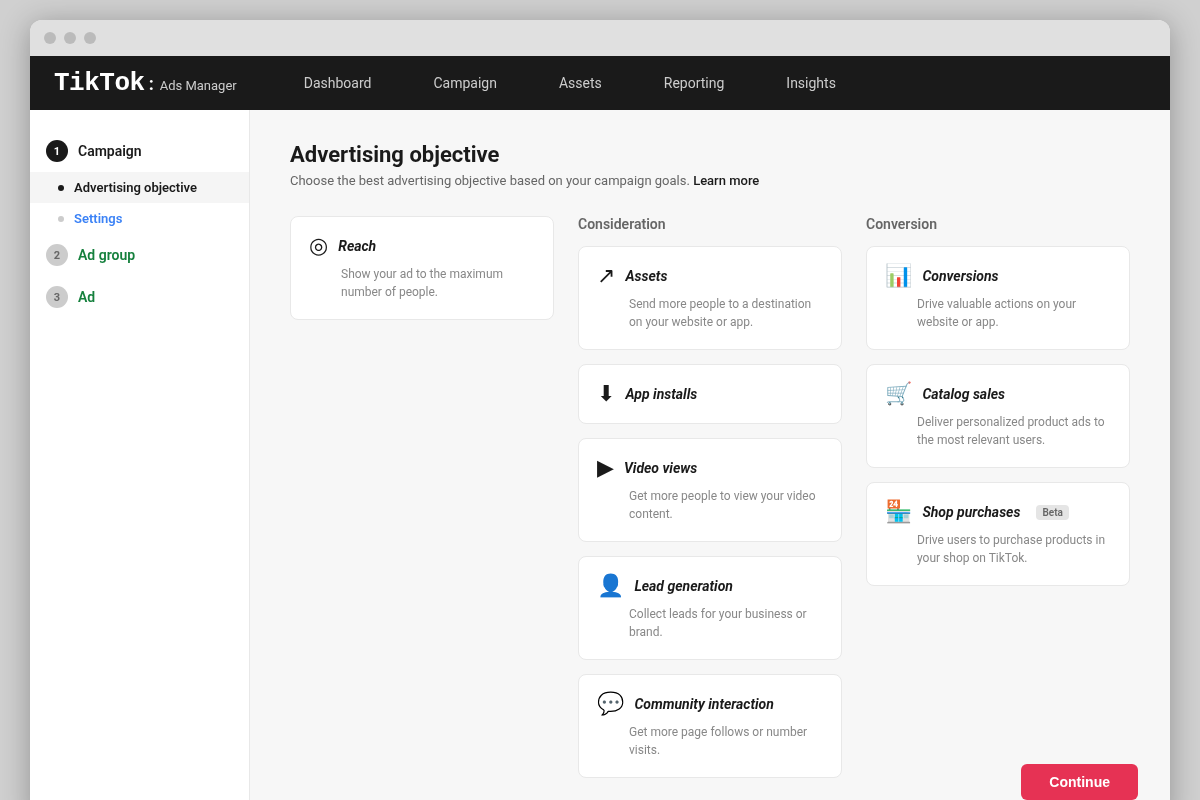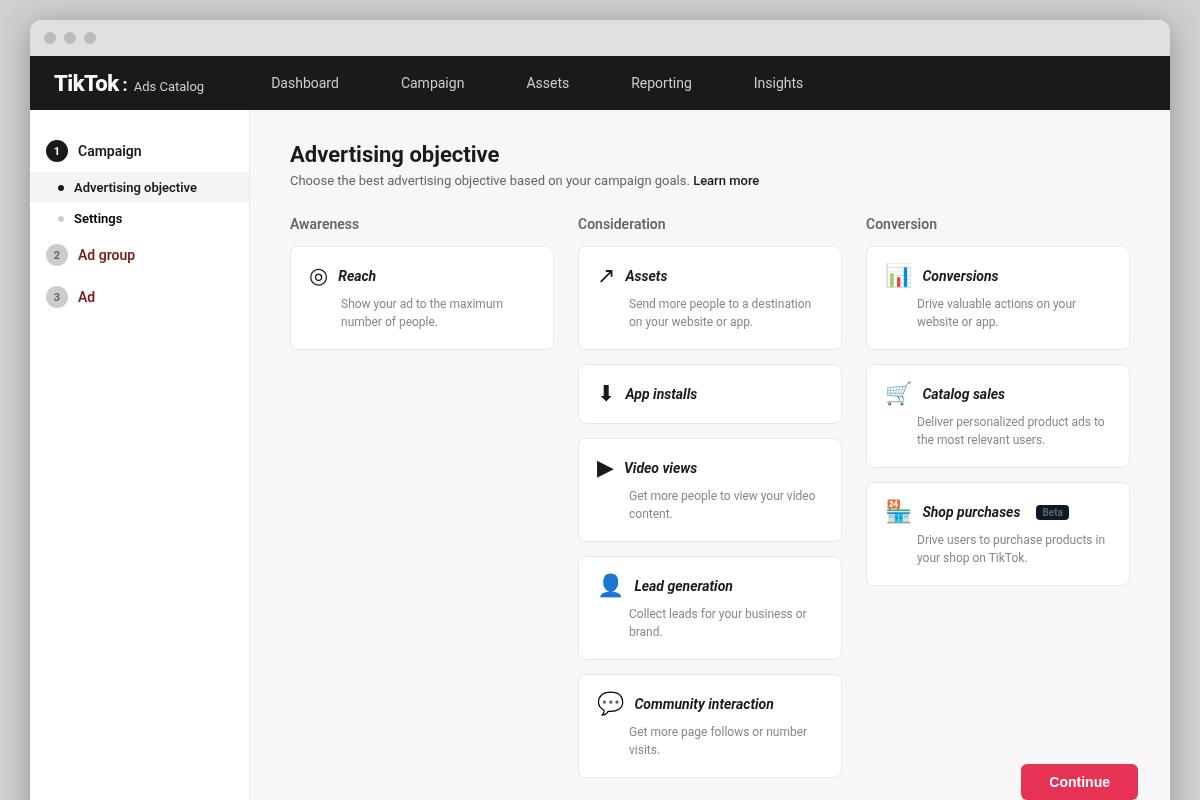--- a/index.html
+++ b/index.html
@@ -52,23 +52,24 @@
       flex-shrink: 0;
     }
     .nav-brand {
       display: flex;
       align-items: baseline;
       gap: 4px;
       margin-right: 20px;
     }
     .nav-brand-tiktok {
       color: #fff;
-      font-size: 22px;
+      font-size: 26px;
       font-weight: 800;
       letter-spacing: -0.5px;
+      font-family: Liberation Mono, monospace;
     }
     .nav-brand-colon {
       color: #fff;
       font-size: 18px;
       font-weight: 700;
     }
     .nav-brand-sub {
       color: #ccc;
       font-size: 13px;
       font-weight: 400;
@@ -117,21 +118,21 @@
     .step-circle.inactive {
       background: #ccc;
       color: #666;
     }
     .sidebar-label {
       font-size: 14px;
       font-weight: 600;
       color: #1a1a1a;
     }
     .sidebar-label.inactive {
-      color: #7f1d1d;
+      color: #15803d;
     }
     .sidebar-sub-item {
       display: flex;
       align-items: center;
       gap: 10px;
       padding: 8px 16px 8px 28px;
       cursor: pointer;
     }
     .sidebar-sub-item.active {
       background: #f5f5f5;
@@ -142,21 +143,21 @@
       background: #1a1a1a;
       flex-shrink: 0;
     }
     .dot.inactive { background: #ccc; }
     .sidebar-sub-label {
       font-size: 13px;
       font-weight: 600;
       color: #1a1a1a;
     }
     .sidebar-sub-label.inactive {
-      color: #000000;
+      color: #3b82f6;
     }
     
     .content-area {
       flex: 1;
       padding: 32px 40px;
       overflow-y: auto;
       position: relative;
     }
     .page-title {
       font-size: 22px;
@@ -213,21 +214,21 @@
       color: #1a1a1a;
       font-style: italic;
     }
     .obj-desc {
       font-size: 12px;
       color: #888;
       line-height: 1.5;
       padding-left: 32px;
     }
     .beta-badge {
-      background: #0f172a;
+      background: #e5e5e5;
       color: #666;
       font-size: 10px;
       font-weight: 600;
       padding: 2px 6px;
       border-radius: 4px;
       margin-left: 6px;
       vertical-align: middle;
     }
     
     .continue-btn {
@@ -258,21 +259,21 @@
     <div class="titlebar-dot"></div>
     <div class="titlebar-dot"></div>
   </div>
 
   <div class="app-body">
 
     <nav class="nav">
       <div class="nav-brand">
         <span class="nav-brand-tiktok">TikTok</span>
           <span class="nav-brand-colon">:</span>
-          <span class="nav-brand-sub">Ads Catalog</span>
+          <span class="nav-brand-sub">Ads Manager</span>
       </div>
       <a class="nav-link">Dashboard</a>
       <a class="nav-link">Campaign</a>
       <a class="nav-link">Assets</a>
       <a class="nav-link">Reporting</a>
       <a class="nav-link">Insights</a>
     </nav>
 
     <div class="main-content">
 
@@ -307,21 +308,20 @@
       <div class="content-area">
         <h1 class="page-title">Advertising objective</h1>
         <p class="page-subtitle">
           <span>Choose the best advertising objective based on your campaign goals.</span>
           <a href="#">Learn more</a>
         </p>
 
         <div class="objectives-grid">
 
           <div class="column-wrapper">
-            <div class="column-header">Awareness</div>
 
             <div class="objective-card">
               <div class="objective-card-header">
                 <span class="obj-icon">◎</span>
                 <span class="obj-title">Reach</span>
               </div>
               <div class="obj-desc">Show your ad to the maximum number of people.</div>
             </div>
           </div>
 

